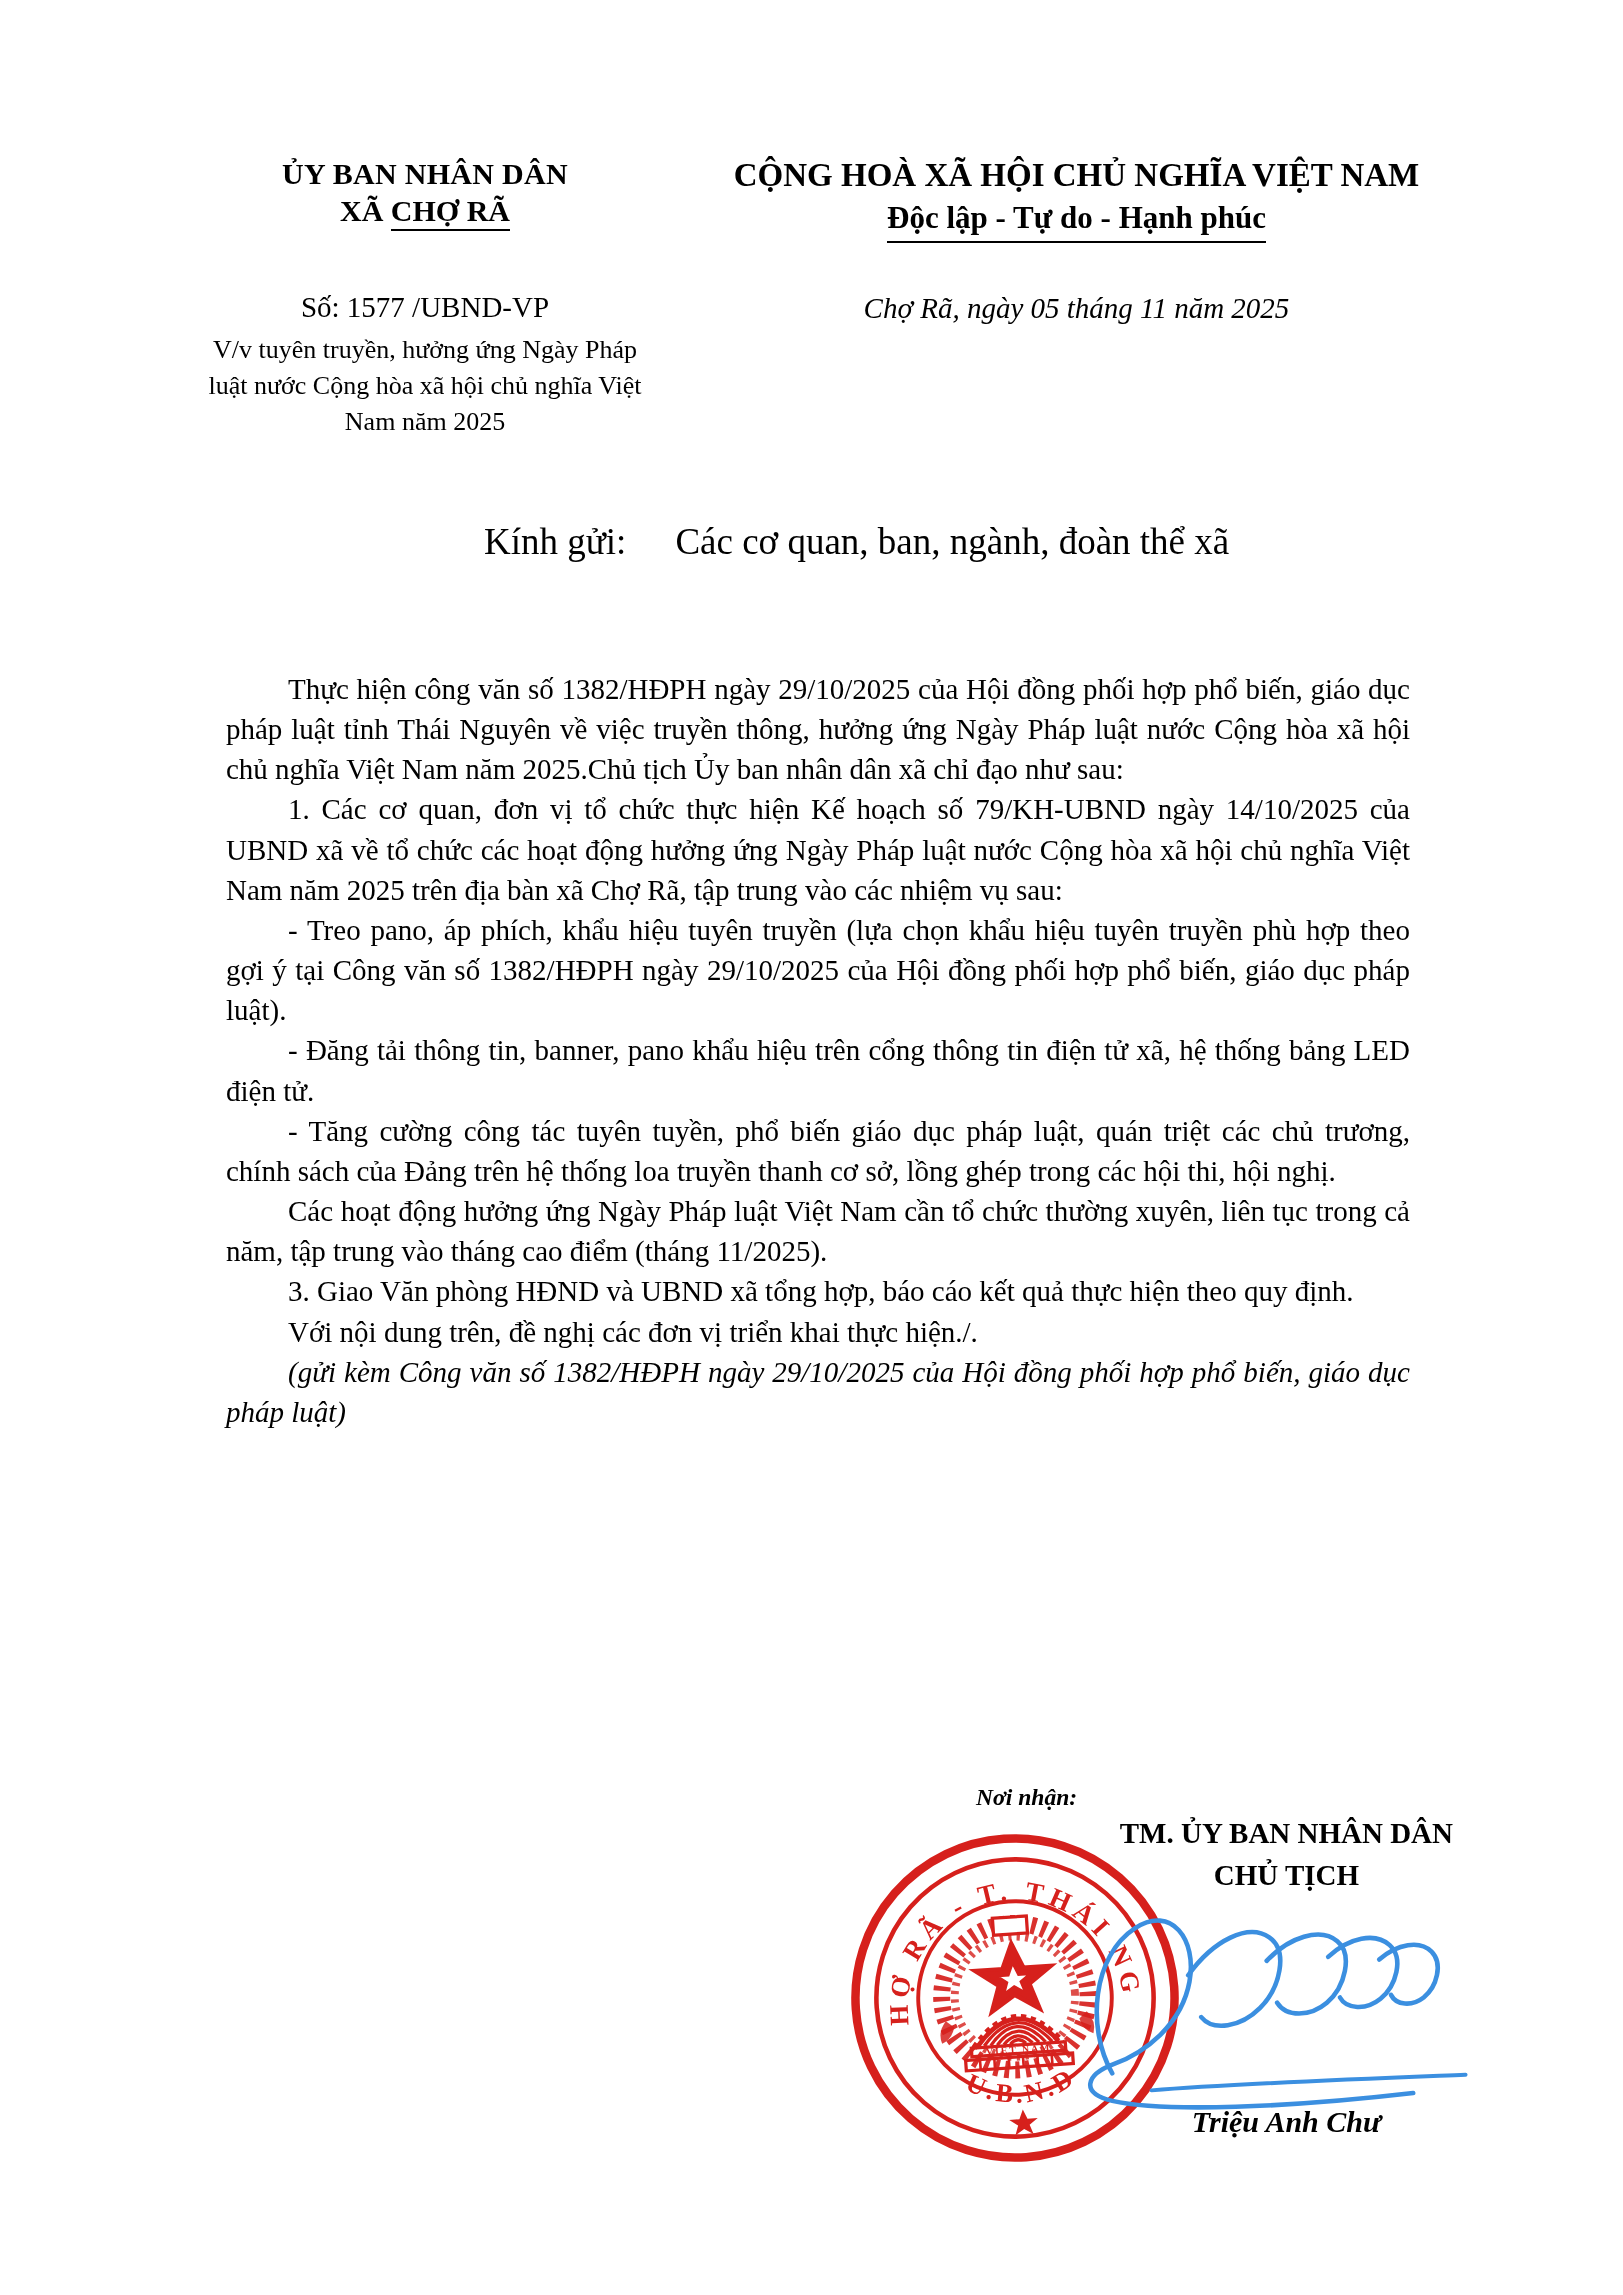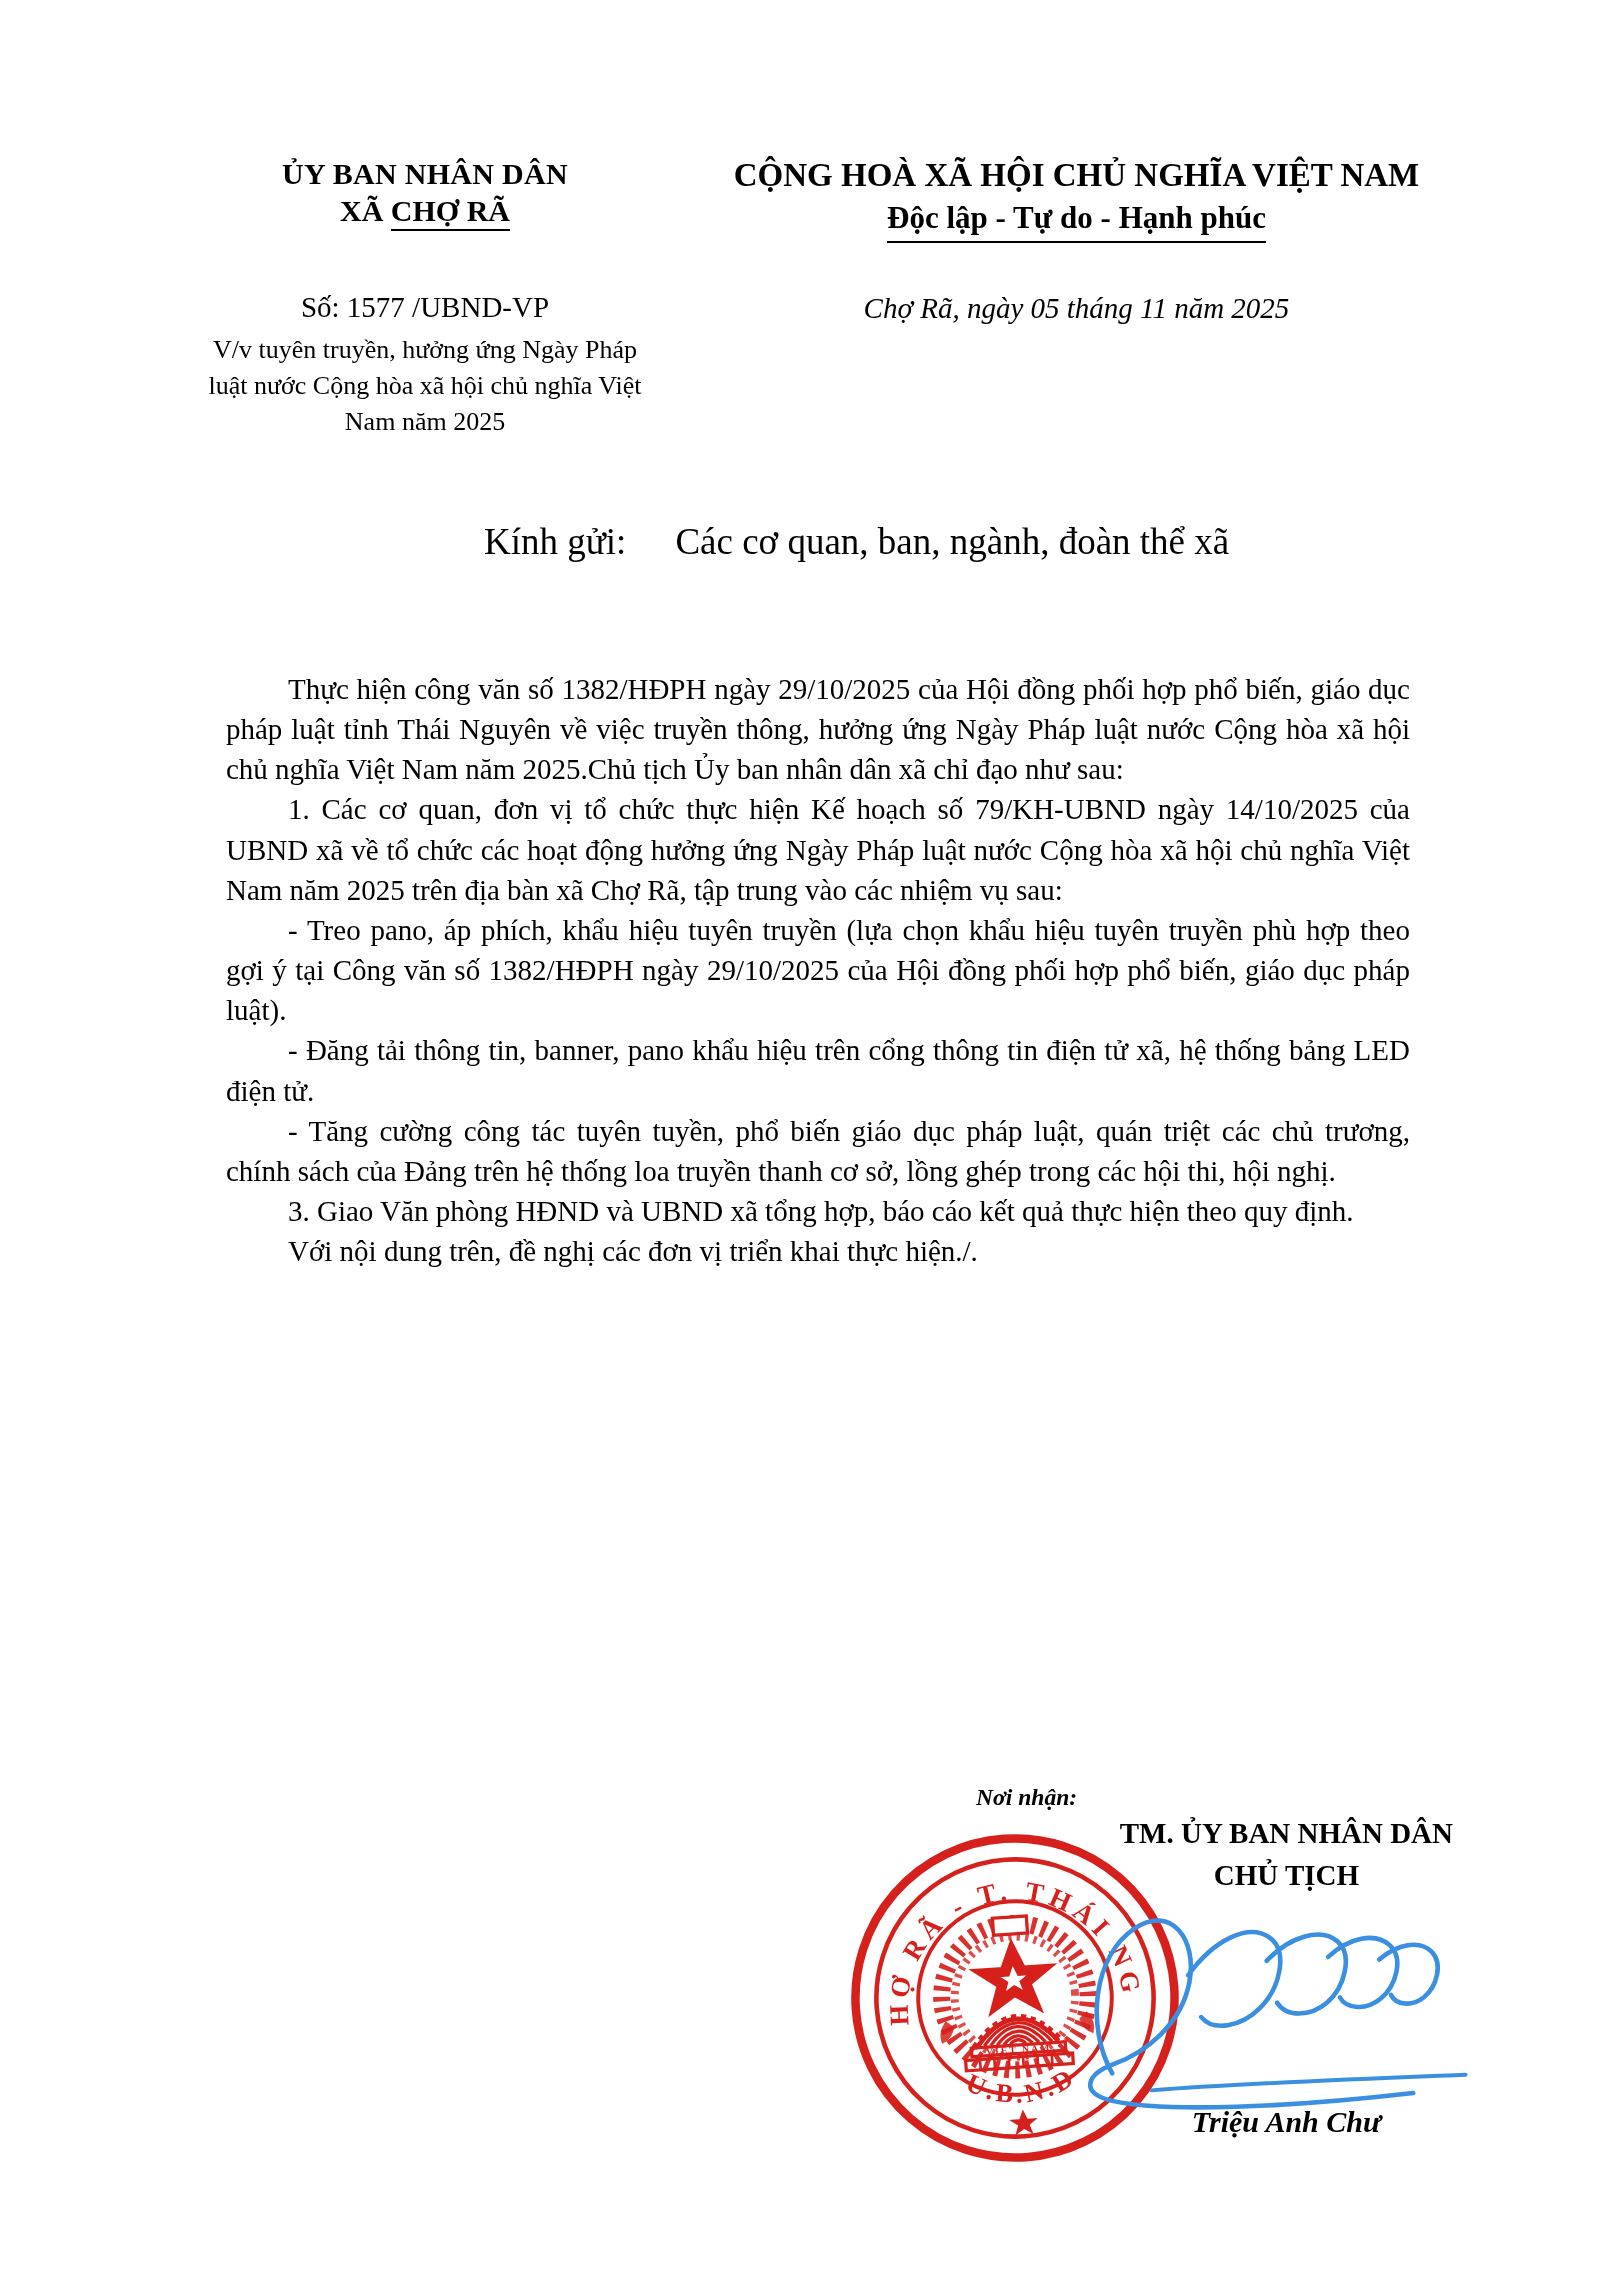--- a/index.html
+++ b/index.html
@@ -248,22 +248,24 @@
     <span class="recipient-label">Kính gửi:</span>
     <span class="recipient-value">Các cơ quan, ban, ngành, đoàn thể xã</span>
   </div>
 
   <div class="body" id="body-container">
       <p>Thực hiện công văn số 1382/HĐPH ngày 29/10/2025 của Hội đồng phối hợp phổ biến, giáo dục pháp luật tỉnh Thái Nguyên về việc truyền thông, hưởng ứng Ngày Pháp luật nước Cộng hòa xã hội chủ nghĩa Việt Nam năm 2025.Chủ tịch Ủy ban nhân dân xã chỉ đạo như sau:</p>
       <p>1. Các cơ quan, đơn vị tổ chức thực hiện Kế hoạch số 79/KH-UBND ngày 14/10/2025 của UBND xã về tổ chức các hoạt động hưởng ứng Ngày Pháp luật nước Cộng hòa xã hội chủ nghĩa Việt Nam năm 2025 trên địa bàn xã Chợ Rã, tập trung vào các nhiệm vụ sau:</p>
       <p>- Treo pano, áp phích, khẩu hiệu tuyên truyền (lựa chọn khẩu hiệu tuyên truyền phù hợp theo gợi ý tại Công văn số 1382/HĐPH ngày 29/10/2025 của Hội đồng phối hợp phổ biến, giáo dục pháp luật).</p>
       <p>- Đăng tải thông tin, banner, pano khẩu hiệu trên cổng thông tin điện tử xã, hệ thống bảng LED điện tử.</p>
       <p>- Tăng cường công tác tuyên tuyền, phổ biến giáo dục pháp luật, quán triệt các chủ trương, chính sách của Đảng trên hệ thống loa truyền thanh cơ sở, lồng ghép trong các hội thi, hội nghị.</p>
+      <p> Các hoạt động hưởng ứng Ngày Pháp luật Việt Nam cần tổ chức thường xuyên, liên tục trong cả năm, tập trung vào tháng cao điểm (tháng 11/2025).</p>
       <p>3. Giao Văn phòng HĐND và UBND xã tổng hợp, báo cáo kết quả thực hiện theo quy định.</p>
       <p>Với nội dung trên, đề nghị các đơn vị triển khai thực hiện./.</p>
+      <p class="italic">(gửi kèm Công văn số 1382/HĐPH ngày 29/10/2025 của Hội đồng phối hợp phổ biến, giáo dục pháp luật)</p>
     </div>
 
   <div class="seal">
     <svg viewBox="0 0 520 520" width="340" height="340" aria-hidden="true">
       <defs>
         <path id="arcTop" d="M 95,275 A 165,165 0 0 1 425,275" fill="none"></path>
         <path id="arcBottom" d="M 108,268 A 152,152 0 0 0 412,268" fill="none"></path>
       </defs>
       <g transform="rotate(-4 260 260)">
         <circle cx="260" cy="260" r="244" fill="none" stroke="#d6201c" stroke-width="13"></circle>

